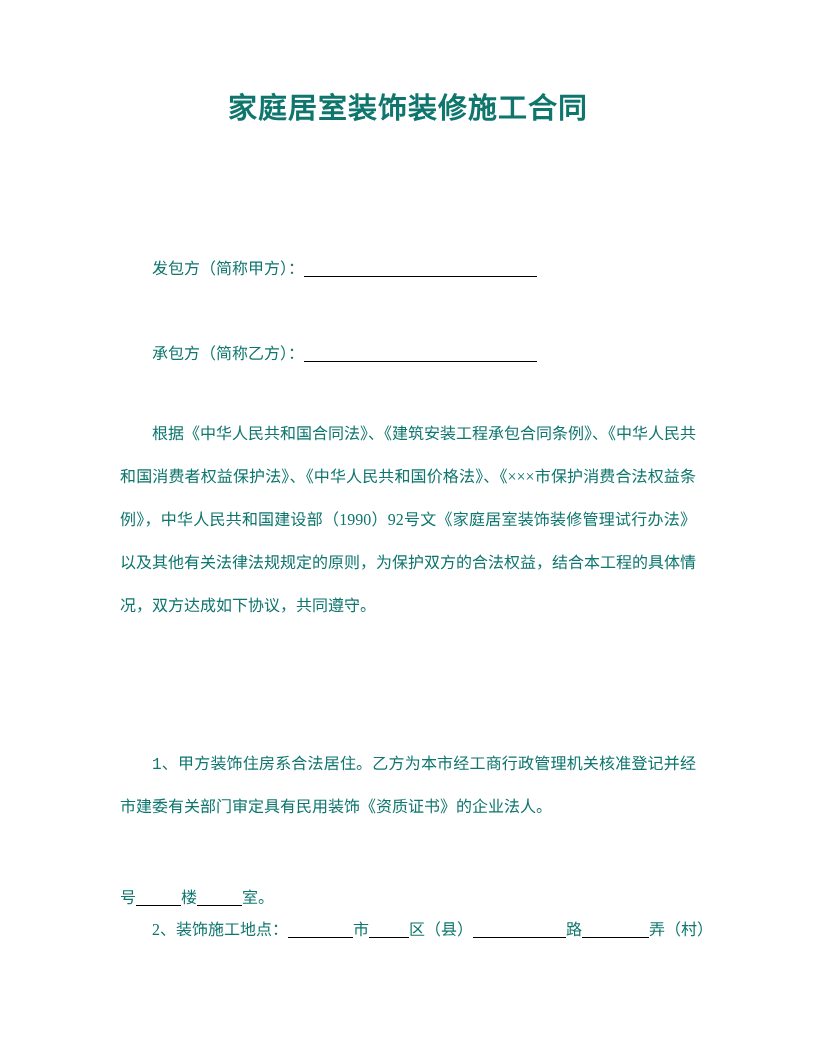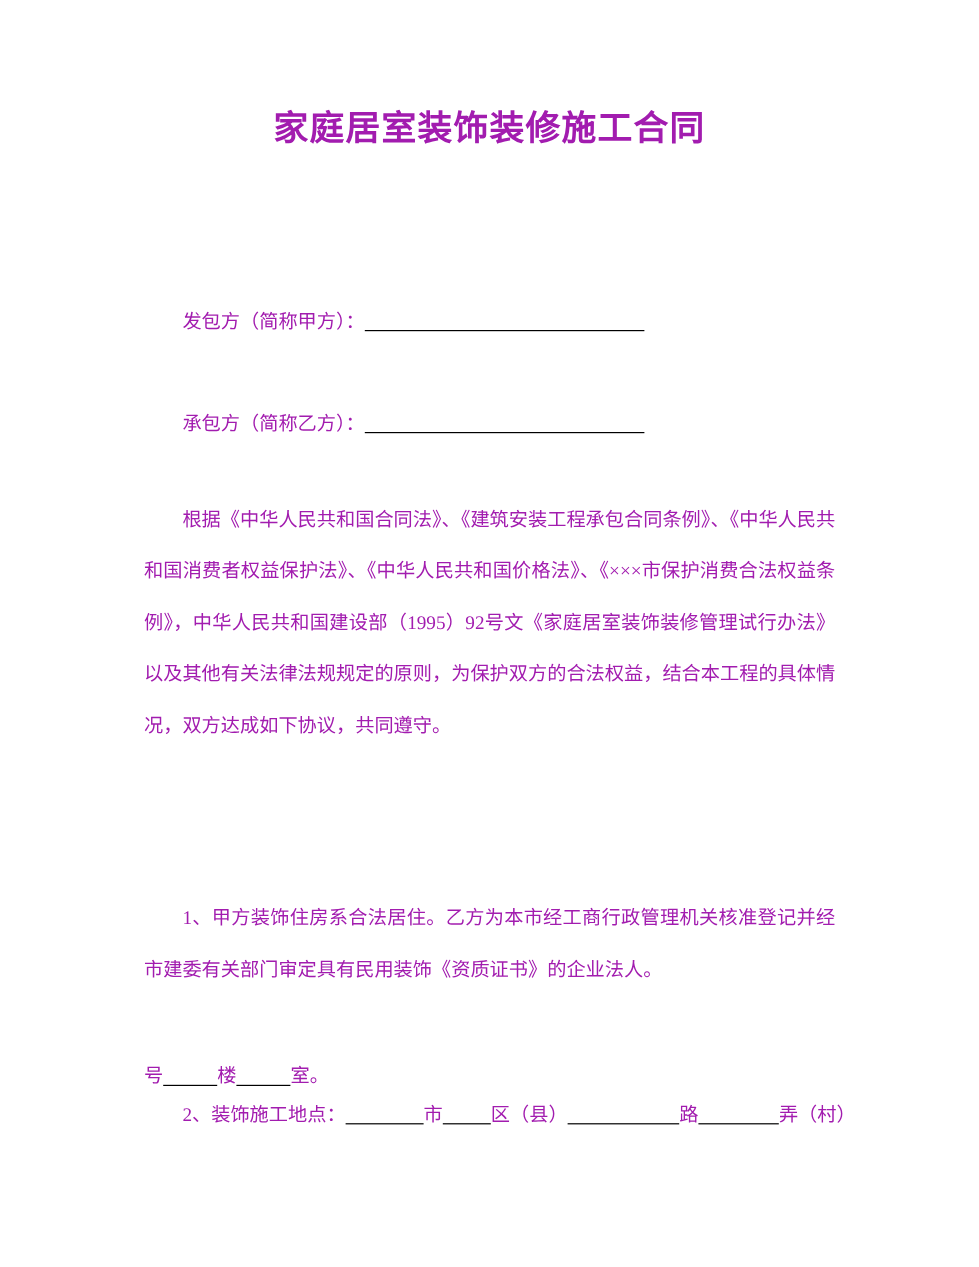--- a/index.html
+++ b/index.html
@@ -5,21 +5,21 @@
   html, body {
     margin: 0;
     padding: 0;
     background: #ffffff;
   }
   .page {
     position: relative;
     width: 816px;
     height: 1056px;
     background: #ffffff;
-    color: #a21caf;
+    color: #0f766e;
     font-family: "Liberation Serif", "DejaVu Serif", serif;
     font-size: 16px;
     overflow: hidden;
   }
   .block {
     position: absolute;
     left: 120px;
     width: 576px;
     line-height: 43px;
     margin: 0;
@@ -62,24 +62,24 @@
   <h1 class="block title">家庭居室装饰装修施工合同</h1>
 
   <div class="block indent2 nowrap" style="top:247px;">
     <span>发包方（简称甲方）：</span><span class="blank w233"></span>
   </div>
 
   <div class="block indent2 nowrap" style="top:332px;">
     <span>承包方（简称乙方）：</span><span class="blank w233"></span>
   </div>
 
-  <p class="block para" style="top:412px;">根据《中华人民共和国合同法》、《建筑安装工程承包合同条例》、《中华人民共和国消费者权益保护法》、《中华人民共和国价格法》、《×××市保护消费合法权益条例》，中华人民共和国建设部（1995）92号文《家庭居室装饰装修管理试行办法》以及其他有关法律法规规定的原则，为保护双方的合法权益，结合本工程的具体情况，双方达成如下协议，共同遵守。</p>
+  <p class="block para" style="top:412px;">根据《中华人民共和国合同法》、《建筑安装工程承包合同条例》、《中华人民共和国消费者权益保护法》、《中华人民共和国价格法》、《×××市保护消费合法权益条例》，中华人民共和国建设部（1990）92号文《家庭居室装饰装修管理试行办法》以及其他有关法律法规规定的原则，为保护双方的合法权益，结合本工程的具体情况，双方达成如下协议，共同遵守。</p>
 
 
-  <p class="block para" style="top:744px;">1、甲方装饰住房系合法居住。乙方为本市经工商行政管理机关核准登记并经市建委有关部门审定具有民用装饰《资质证书》的企业法人。</p>
+  <p class="block para" style="top:744px;font-family:Liberation Mono, monospace;">1、甲方装饰住房系合法居住。乙方为本市经工商行政管理机关核准登记并经市建委有关部门审定具有民用装饰《资质证书》的企业法人。</p>
 
   <div class="block indent2 nowrap" style="top:908px;">
     <span>2、装饰施工地点：</span><span class="blank w65"></span><span>市</span><span class="blank w40"></span><span>区（县）</span><span class="blank w93"></span><span>路</span><span class="blank w67"></span><span>弄（村）</span>
   </div>
 
   <div class="block nowrap" style="top:876px;">
     <span>号</span><span class="blank w45"></span><span>楼</span><span class="blank w45"></span><span>室。</span>
   </div>
 
 </div>

